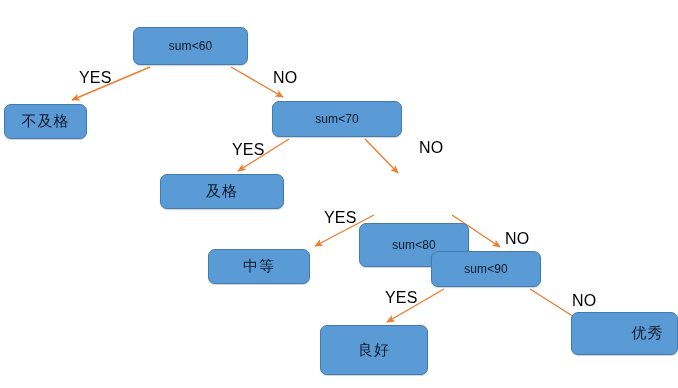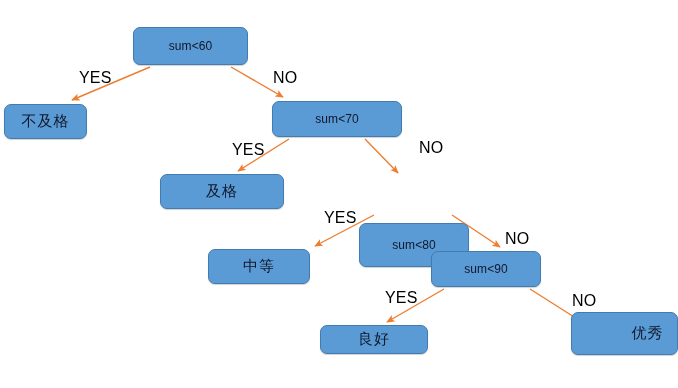--- a/index.html
+++ b/index.html
@@ -100,21 +100,21 @@
       </div>
       <div class="node decision" style="left: 359px; top: 177px; width: 110px; height: 44px; background: rgb(91, 155, 213); border-color: rgb(65, 124, 176); margin-top: 46px;">
         <span class="node-label">sum&lt;80</span>
       </div>
       <div class="node leaf" style="left: 208px; top: 249px; width: 102px; height: 35px; background: rgb(91, 155, 213); border-color: rgb(65, 124, 176);">
         <span class="node-label">中等</span>
       </div>
       <div class="node decision" style="left: 431px; top: 251px; width: 110px; height: 36px; background: rgb(91, 155, 213); border-color: rgb(65, 124, 176);">
         <span class="node-label">sum&lt;90</span>
       </div>
-      <div class="node leaf" style="left: 320px; top: 325px; width: 108px; height: 29px; background: rgb(91, 155, 213); border-color: rgb(65, 124, 176);">
+      <div class="node leaf" style="left: 320px; top: 325px; width: 108px; height: 50px; background: rgb(91, 155, 213); border-color: rgb(65, 124, 176);">
         <span class="node-label">良好</span>
       </div>
       <div class="node leaf" style="left: 571px; top: 312px; width: 107px; height: 43px; background: rgb(91, 155, 213); border-color: rgb(65, 124, 176); padding-left: 46px;">
         <span class="node-label">优秀</span>
       </div>
     </div>
   <div id="label-layer">
       <div class="edge-label" style="left: 79px; top: 69px;">YES</div>
       <div class="edge-label" style="left: 273px; top: 69px;">NO</div>
       <div class="edge-label" style="left: 232px; top: 141px;">YES</div>

